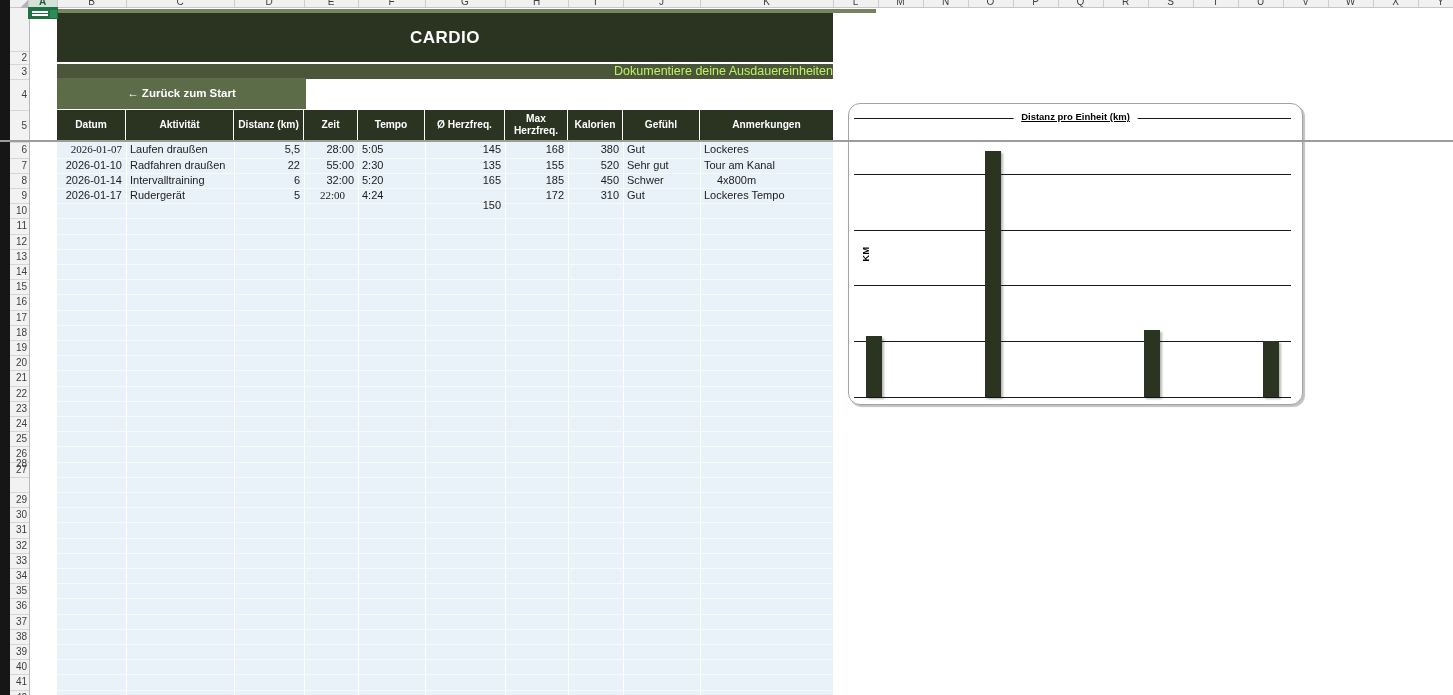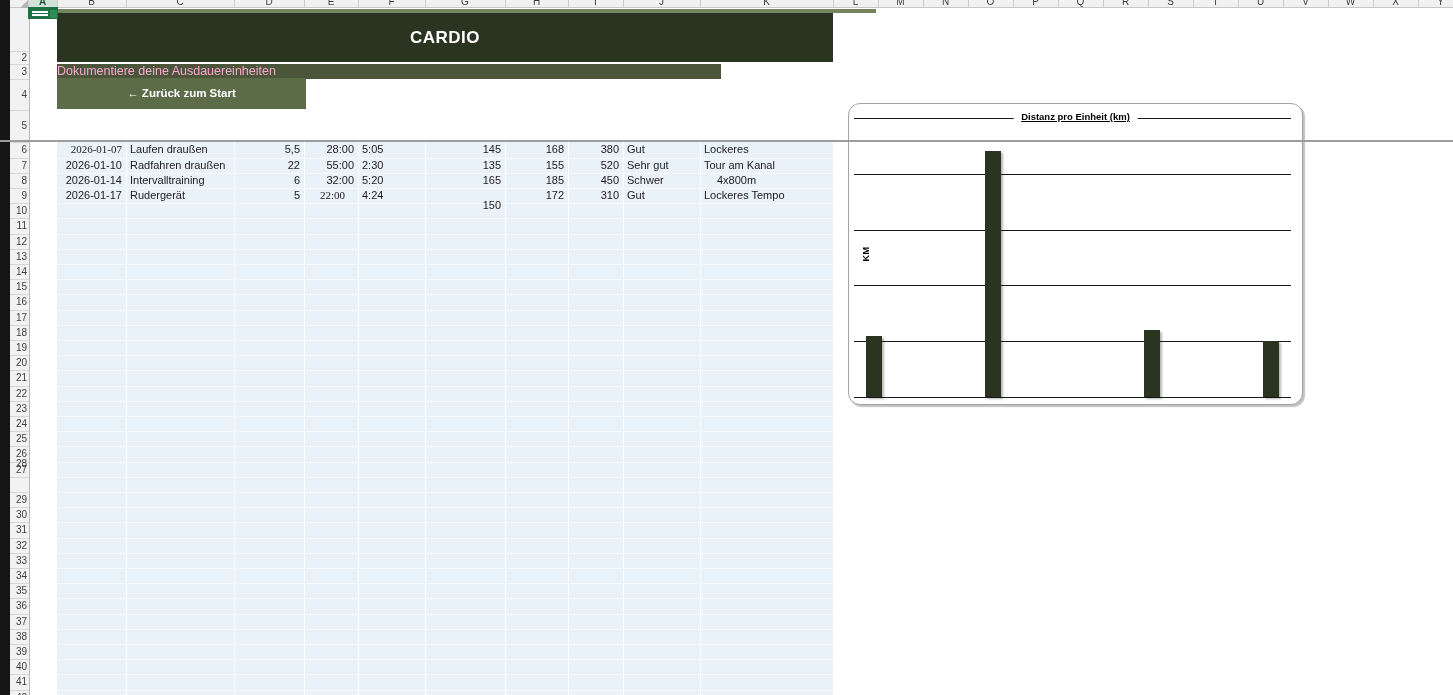--- a/index.html
+++ b/index.html
@@ -31,22 +31,22 @@
   .row-sep{position:absolute;left:0;width:20px;height:1px;background:#d6d6d6;}
   .colA{left:30px;top:8px;width:27px;height:687px;background:#ffffff;}
   
   .a1-box{left:28px;top:7px;width:30px;height:12px;background:var(--sel-green);z-index:6;}
   .a1-dash{position:absolute;left:4px;width:16px;height:1.5px;background:#fff;}
   .a1-handle{position:absolute;right:1px;bottom:1px;width:7px;height:8px;background:#2f8c57;}
   
   .accent-strip{left:57px;top:9px;width:819px;height:4px;background:var(--accent-strip);}
   .banner{left:57px;top:13px;width:776px;height:49px;background:var(--banner-green);color:#fff;
           font-weight:bold;font-size:17px;letter-spacing:.5px;text-align:center;line-height:49px;}
-  .subtitle{left:57px;top:64px;width:664px;height:15px;background:var(--subtitle-green);color:#f9a8d4;
-            font-size:12.5px;text-align:left;line-height:15px;}
+  .subtitle{left:57px;top:64px;width:776px;height:15px;background:var(--subtitle-green);color:#bef264;
+            font-size:12.5px;text-align:right;line-height:15px;}
   .back-btn{left:57px;top:78px;width:249px;height:31px;background:var(--button-green);color:#fff;
             font-weight:bold;font-size:11.5px;text-align:center;line-height:31px;cursor:pointer;border:none;}
   
   .thead{left:57px;top:110px;width:776px;height:30px;display:flex;}
   .th{background:var(--banner-green);color:#fff;font-weight:bold;font-size:10.2px;line-height:1.15;
       display:flex;align-items:center;justify-content:center;text-align:center;border-right:1.5px solid #fff;}
   .th:last-child{border-right:none;}
   .data-area{left:57px;top:140px;width:776px;height:555px;background:var(--row-blue);}
   .vline{position:absolute;top:0;width:1px;height:555px;background:#ffffff;}
   .hline{position:absolute;left:0;width:776px;height:1px;background:#f7fafd;}
@@ -214,20 +214,32 @@
     <div class="a1-dash" style="top:4px"></div>
     <div class="a1-dash" style="top:7px"></div>
     <div class="a1-handle"></div>
   </div>
 
   <div class="abs accent-strip"></div>
   <div class="abs banner">CARDIO</div>
   <div class="abs subtitle">Dokumentiere deine Ausdauereinheiten</div>
   <button class="abs back-btn">← Zurück zum Start</button>
 
+  <div class="abs thead" id="thead">
+      <div class="th" style="width: 69px;">Datum</div>
+      <div class="th" style="width: 108px;">Aktivität</div>
+      <div class="th" style="width: 70px;">Distanz (km)</div>
+      <div class="th" style="width: 54px;">Zeit</div>
+      <div class="th" style="width: 67px;">Tempo</div>
+      <div class="th" style="width: 80px;">Ø Herzfreq.</div>
+      <div class="th" style="width: 63px;">Max Herzfreq.</div>
+      <div class="th" style="width: 55px;">Kalorien</div>
+      <div class="th" style="width: 77px;">Gefühl</div>
+      <div class="th" style="width: 133px;">Anmerkungen</div>
+    </div>
   <div class="abs data-area" id="dataArea">
       <div class="vline" style="left: 69px;"></div>
       <div class="vline" style="left: 177px;"></div>
       <div class="vline" style="left: 247px;"></div>
       <div class="vline" style="left: 301px;"></div>
       <div class="vline" style="left: 368px;"></div>
       <div class="vline" style="left: 448px;"></div>
       <div class="vline" style="left: 511px;"></div>
       <div class="vline" style="left: 566px;"></div>
       <div class="vline" style="left: 643px;"></div>

